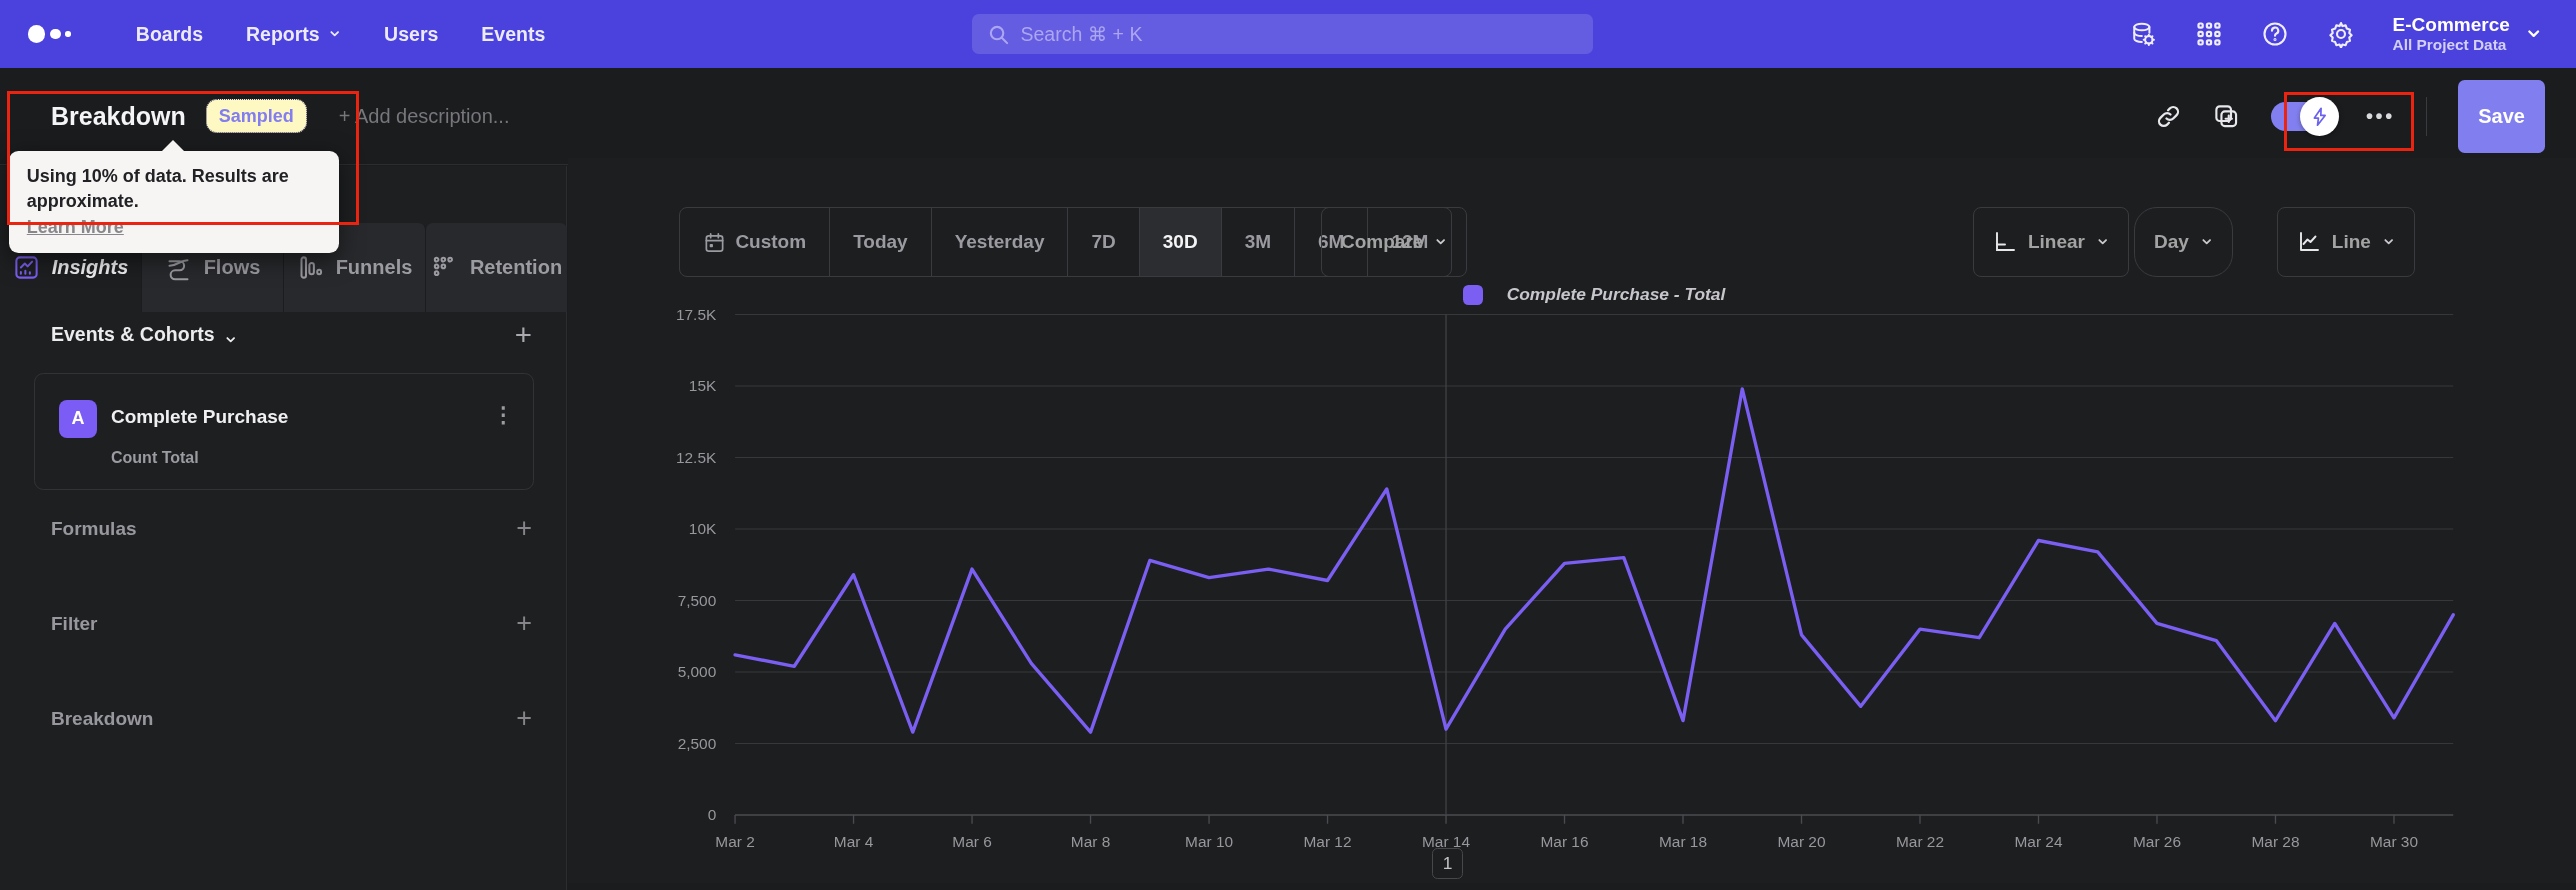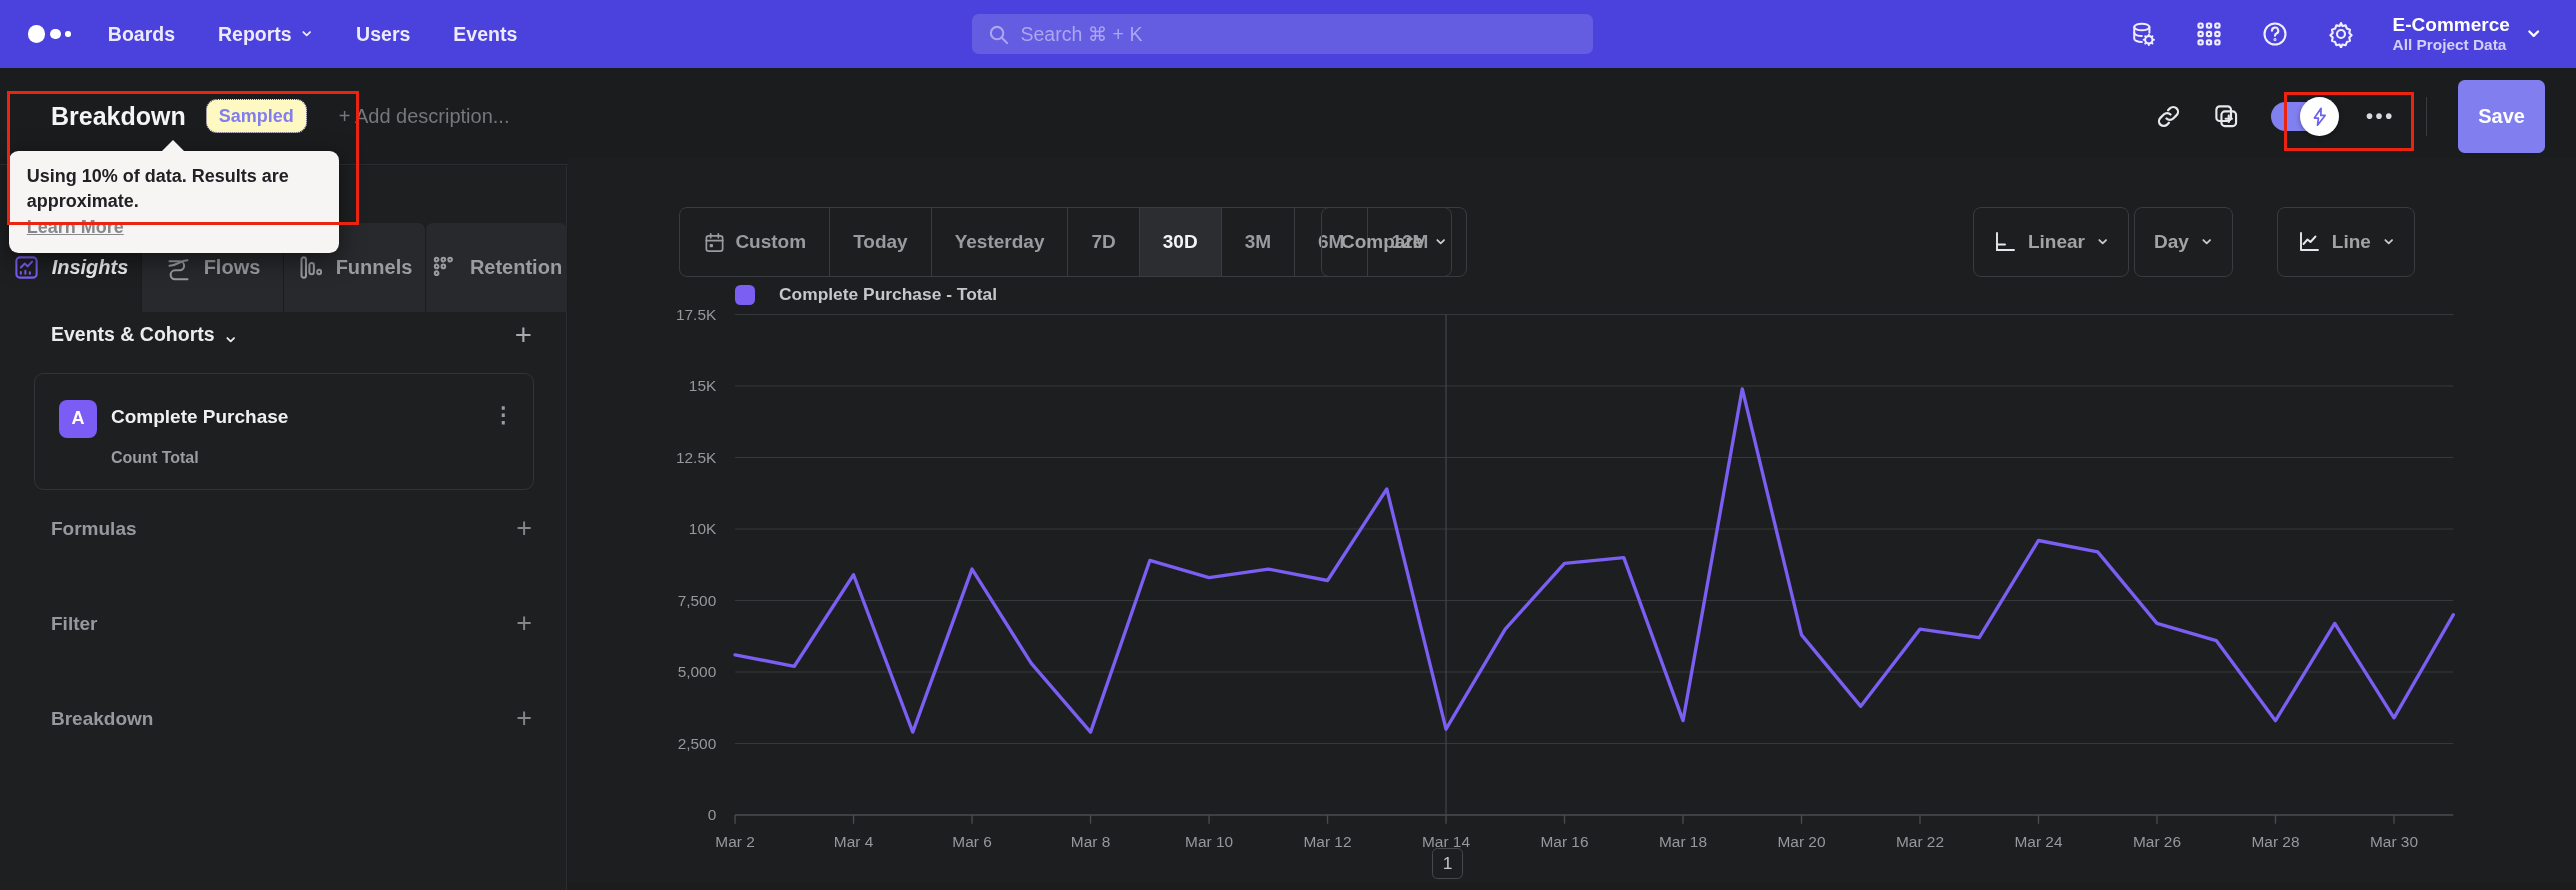--- a/index.html
+++ b/index.html
@@ -1,21 +1,21 @@
 <!DOCTYPE html>
 <html style="font-size:10.7px"><head>
 <meta charset="utf-8">
 <style>
   * { margin:0; padding:0; box-sizing:border-box; }
   html,body { width:2576px; height:890px; background:#141416; font-family:"Liberation Sans", sans-serif; overflow:hidden; }
   #app { position:relative; width:2576px; height:890px; background:#1b1c1e; }
 
   
   .nav { position:absolute; left:0; top:0; width:2576px; height:68px; background:#4b42dd; display:flex; align-items:center; }
-  .nav-left { display:flex; align-items:center; gap:18px; padding-left:28px; }
+  .nav-left { display:flex; align-items:center; gap:46px; padding-left:28px; }
   .logo { display:flex; align-items:center; gap:4.7px; margin-right:19px; }
   .logo .d1 { width:17.4px; height:17.4px; border-radius:50%; background:#fff; }
   .logo .d2 { width:10.7px; height:10.7px; border-radius:50%; background:#fff; }
   .logo .d3 { width:5.4px;  height:5.4px;  border-radius:50%; background:#fff; }
   .nav-item { color:#eceafc; font-size:19.5px; font-weight:600; display:flex; align-items:center; gap:8px; cursor:pointer; }
   .chev { width:13.4px; height:13.4px; }
   .chev polyline { fill:none; stroke:currentColor; stroke-width:3.2; stroke-linecap:round; stroke-linejoin:round; }
 
   .searchbox { position:absolute; left:972px; top:14px; width:621px; height:40px; background:rgba(255,255,255,.14); border-radius:6.7px; display:flex; align-items:center; padding-left:14.8px; gap:10.7px; cursor:text; }
   .searchbox svg { width:23px; height:23px; }
@@ -71,25 +71,25 @@
   .controls { position:absolute; left:0; top:49px; width:2008px; height:72px; }
   .seg { position:absolute; left:111px; top:0; height:70px; display:flex; border:1.3px solid #3a3b3f; border-radius:8px; overflow:hidden; }
   .seg-btn { display:flex; align-items:center; justify-content:center; gap:9.4px; padding:0 23px; color:#9a9aa0; font-size:19px; font-weight:600; border-right:1.3px solid #3a3b3f; cursor:pointer; white-space:nowrap; }
   .seg-btn:last-child { border-right:none; }
   .seg-btn.active { background:#2c2d30; color:#f4f4f6; }
   .seg-btn svg { width:23px; height:23px; }
   .drop { position:absolute; top:0; height:70px; display:flex; align-items:center; gap:10.7px; padding:0 19px; border:1.3px solid #3a3b3f; border-radius:8px; color:#a3a3a3; font-size:19px; font-weight:600; cursor:pointer; }
   .drop svg.ic { width:24px; height:24px; }
   #compareBtn { left:753px; }
   #scaleBtn { right:447px; }
-  #granBtn  { right:343px; }
+  #granBtn  { right:343px;border-radius:23px; }
   #chartTypeBtn { right:161px; }
 
   
-  .legend { position:absolute; left:167px; top:126px; width:1718px; display:flex; align-items:center; gap:24px; }
+  .legend { position:absolute; left:167px; top:126px; width:1718px; display:flex; align-items:center; justify-content:center; gap:24px;font-style:italic; }
   .legend-swatch { width:20px; height:20px; border-radius:5.4px; background:#7b5ef2; }
   .legend-label { color:#c6c6cb; font-size:17.4px; font-weight:600; }
 
   
   #chartSvg { position:absolute; left:0; top:0; }
   .pagination { position:absolute; left:864px; top:690px; width:31px; height:31px; border:1.3px solid #47484c; border-radius:5.4px; color:#c3c3c8; font-size:17.4px; display:flex; align-items:center; justify-content:center; cursor:pointer; }
 
   
   .tooltip { position:absolute; left:9.4px; top:151px; width:330px; background:#f6f5f3; border-radius:9.4px; padding:13.4px 17.4px 14.8px 17.4px; box-shadow:0 6.7px 23px rgba(0,0,0,.5); z-index:40; }
   .tooltip .arrow { position:absolute; left:152px; top:-11.4px; width:0; height:0; border-left:12.7px solid transparent; border-right:12.7px solid transparent; border-bottom:12.7px solid #f6f5f3; }

